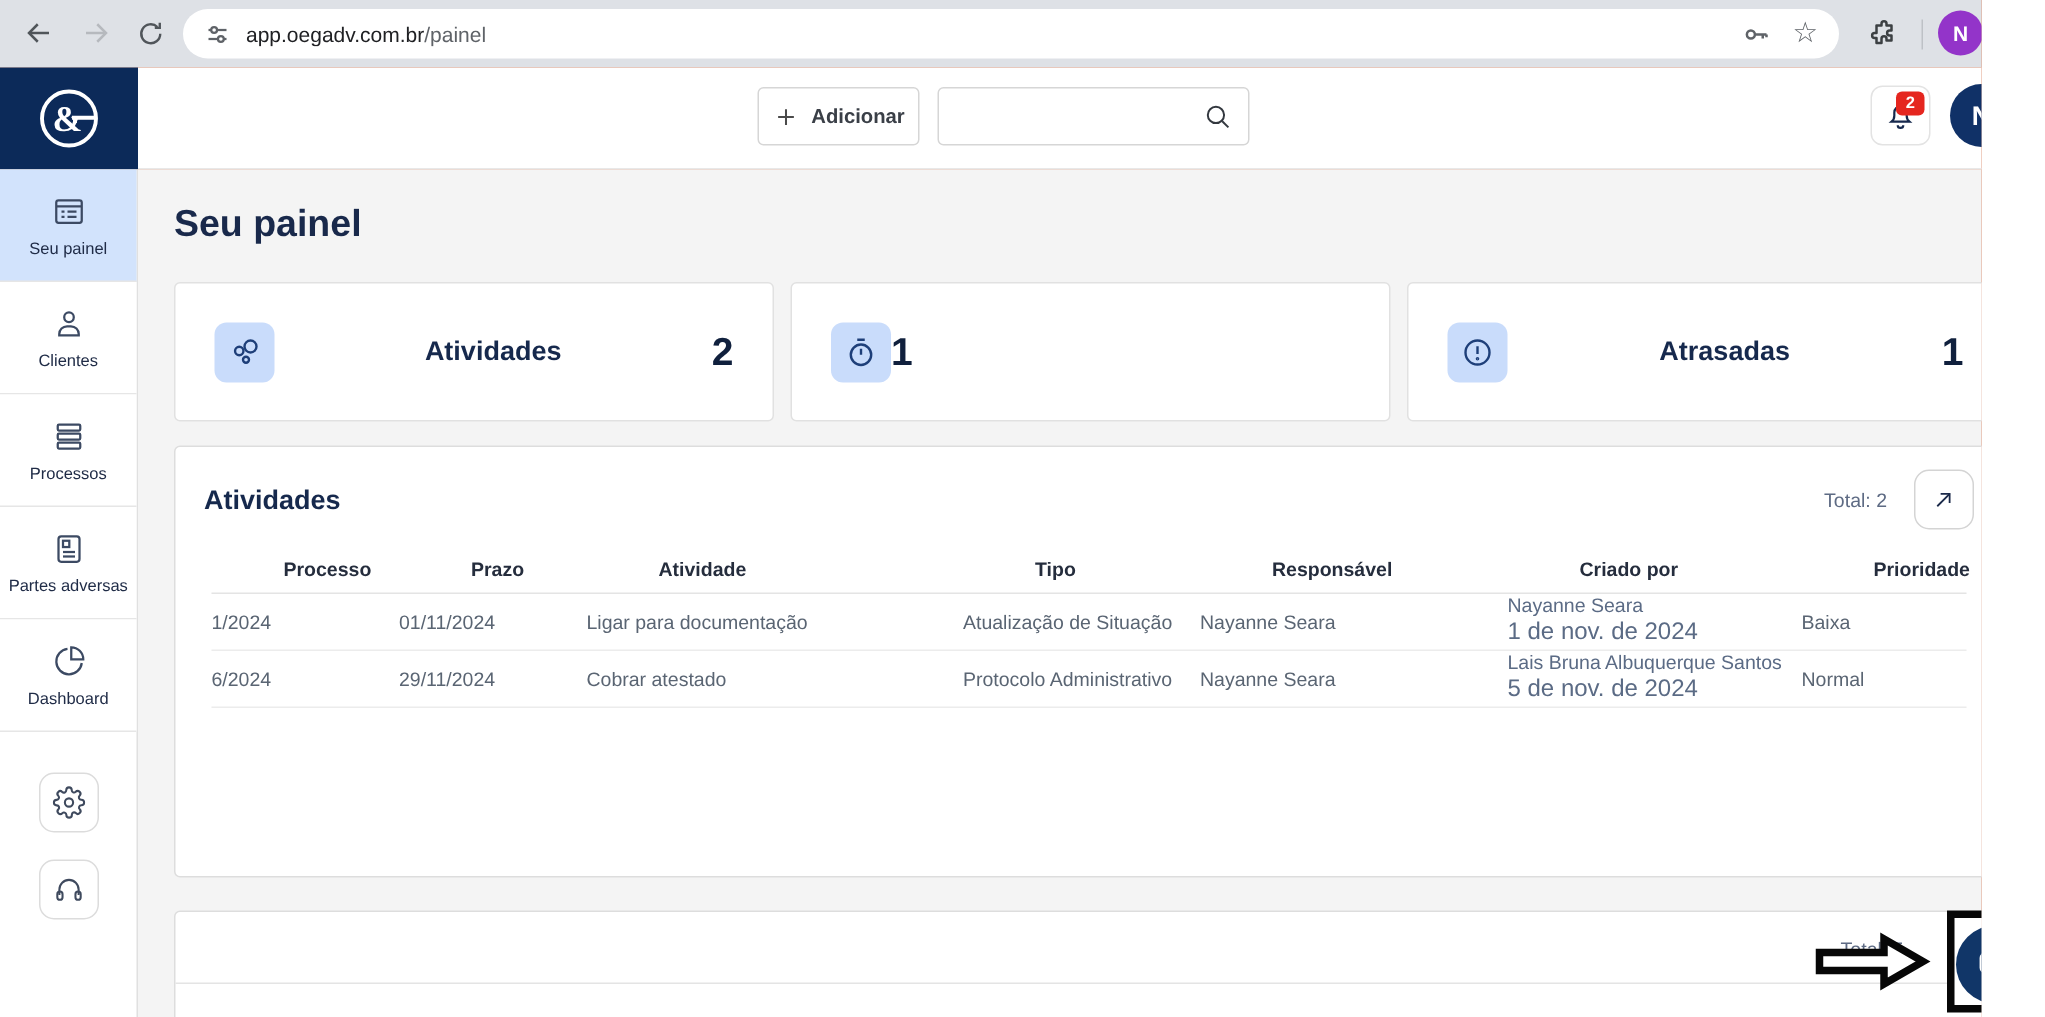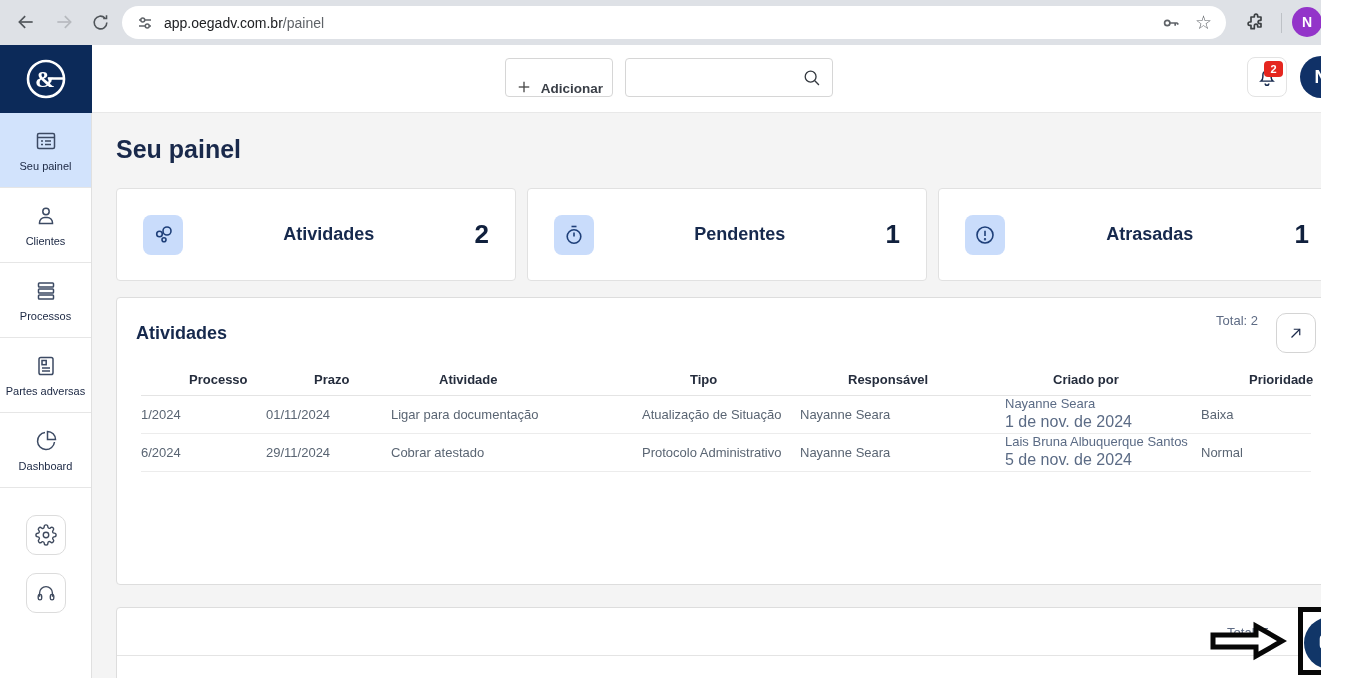--- a/index.html
+++ b/index.html
@@ -14,21 +14,21 @@
   .url-path { color:#5f6368; }
   .addr-right { display:flex; align-items:center; gap:14px; }
   .star-glyph { font-size:19px; color:#5f6368; line-height:1; }
   .chrome-sep { position:absolute; left:1281px; top:13px; width:1px; height:20px; background:#bdc1c6; }
   .chrome-avatar { position:absolute; left:1292px; top:7px; width:30px; height:30px; border-radius:50%; background:#9334c9; color:#fff; font-size:14px; font-weight:700; display:flex; align-items:center; justify-content:center; border:none; cursor:pointer; }
   .chrome-menu { position:absolute; left:1334px; top:6px; width:28px; height:32px; border:none; background:transparent; color:#5f6368; font-size:17px; font-weight:700; cursor:pointer; }
 
   
   .app-header { position:absolute; left:0; top:45px; width:1363px; height:68px; background:#fff; border-bottom:1px solid #e8e8e8; }
   .logo-block { position:absolute; left:0; top:0; width:92px; height:68px; background:#0c2a59; display:flex; align-items:center; justify-content:center; }
-  .add-btn { position:absolute; left:505px; top:13px; width:108px; height:39px; background:#fff; border:1px solid #d6d6d6; border-radius:4px; display:flex; align-items:flex-end; justify-content:center; gap:8px; cursor:pointer; }
+  .add-btn { position:absolute; left:505px; top:13px; width:108px; height:39px; background:#fff; border:1px solid #d6d6d6; border-radius:4px; display:flex; align-items:center; justify-content:center; gap:8px; cursor:pointer; }
   .add-btn span { font-size:13.5px; font-weight:700; color:#3a3f47; }
   .search-box { position:absolute; left:625px; top:13px; width:208px; height:39px; background:#fff; border:1px solid #d6d6d6; border-radius:4px; display:flex; align-items:center; padding:0 10px; }
   .search-box input { flex:1; border:none; outline:none; font-size:14px; color:#222; background:transparent; min-width:0; }
   .bell-btn { position:absolute; left:1247px; top:12px; width:40px; height:40px; background:#fff; border:1px solid #e3e3e3; border-radius:8px; display:flex; align-items:center; justify-content:center; cursor:pointer; }
   .bell-badge { position:absolute; top:3px; right:3px; min-width:19px; height:16px; background:#e5261f; color:#fff; border-radius:4px; font-size:11px; font-weight:700; display:flex; align-items:center; justify-content:center; padding:0 4px; }
   .user-avatar { position:absolute; left:1300px; top:11px; width:42px; height:42px; border-radius:50%; background:#103167; color:#fff; font-size:18px; font-weight:700; display:flex; align-items:center; justify-content:center; border:none; cursor:pointer; }
 
   
   .sidebar { position:absolute; left:0; top:113px; width:92px; height:565px; background:#fff; border-right:1px solid #e0e0e0; }
   .side-item { height:75px; border-bottom:1px solid #e6e6e6; display:flex; flex-direction:column; align-items:center; justify-content:center; gap:7px; cursor:pointer; background:#fff; }
@@ -41,21 +41,21 @@
   .page-title { position:absolute; left:24px; top:22px; font-size:25px; font-weight:600; color:#19294b; }
 
   .stat-card { position:absolute; top:75px; height:93px; background:#fff; border:1px solid #e1e1e1; border-radius:4px; display:flex; align-items:center; padding:0 26px; cursor:pointer; }
   .stat-icon { width:40px; height:40px; border-radius:8px; background:#c9dcfb; display:flex; align-items:center; justify-content:center; }
   .stat-label { flex:1; text-align:center; font-size:18px; font-weight:600; color:#16294d; }
   .stat-value { font-size:26px; font-weight:700; color:#10203d; }
 
   .panel { position:absolute; background:#fff; border:1px solid #ddd; border-radius:4px; }
   .panel-header { display:flex; align-items:center; padding:15px 19px 10px 19px; }
   .panel-title { font-size:18px; font-weight:600; color:#16294d; }
-  .panel-right { margin-left:auto; display:flex; align-items:flex-start; gap:18px; }
+  .panel-right { margin-left:auto; display:flex; align-items:center; gap:18px; }
   .total-label { font-size:13px; color:#5e6b84; }
   .expand-btn { width:40px; height:40px; background:#fff; border:1px solid #d4d4d4; border-radius:10px; display:flex; align-items:center; justify-content:center; cursor:pointer; }
 
   .tbl { margin:0 24px; }
   .tbl-row { display:grid; grid-template-columns:125px 125px 251px 158px 205px 196px 1fr; align-items:center; }
   .tbl-head { height:33px; border-bottom:1px solid #e4e4e4; }
   .tbl-head > div { font-size:13px; font-weight:700; color:#252d3d;margin-left:48px; }
   .tbl-data { height:38px; border-bottom:1px solid #ececec; font-size:13px; color:#5a6573; cursor:pointer; }
   .creator-cell .nm { font-size:13px; color:#5b6b85; line-height:1.15; }
   .creator-cell .dt { font-size:16px; color:#5b6b85; line-height:1.2; }
@@ -232,21 +232,20 @@
       <div class="stat-value">2</div>
     </div>
     <div class="stat-card" style="left:435px; width:400px;">
       <div class="stat-icon">
         <svg width="24" height="24" viewBox="0 0 24 24" fill="none" stroke="#1e3f79" stroke-width="1.6">
             <circle cx="12" cy="13.5" r="6.8"></circle>
             <line x1="12" y1="13.5" x2="12" y2="9.5"></line>
             <line x1="9.5" y1="3.5" x2="14.5" y2="3.5"></line>
           </svg>
       </div>
-      <div class="stat-label">Pendentes</div>
       <div class="stat-value">1</div>
     </div>
     <div class="stat-card" style="left:846px; width:398px;">
       <div class="stat-icon">
         <svg width="24" height="24" viewBox="0 0 24 24" fill="none" stroke="#1e3f79" stroke-width="1.6">
             <circle cx="12" cy="12" r="8"></circle>
             <line x1="12" y1="7.8" x2="12" y2="13"></line>
             <circle cx="12" cy="16.2" r="0.4" fill="#1e3f79"></circle>
           </svg>
       </div>

